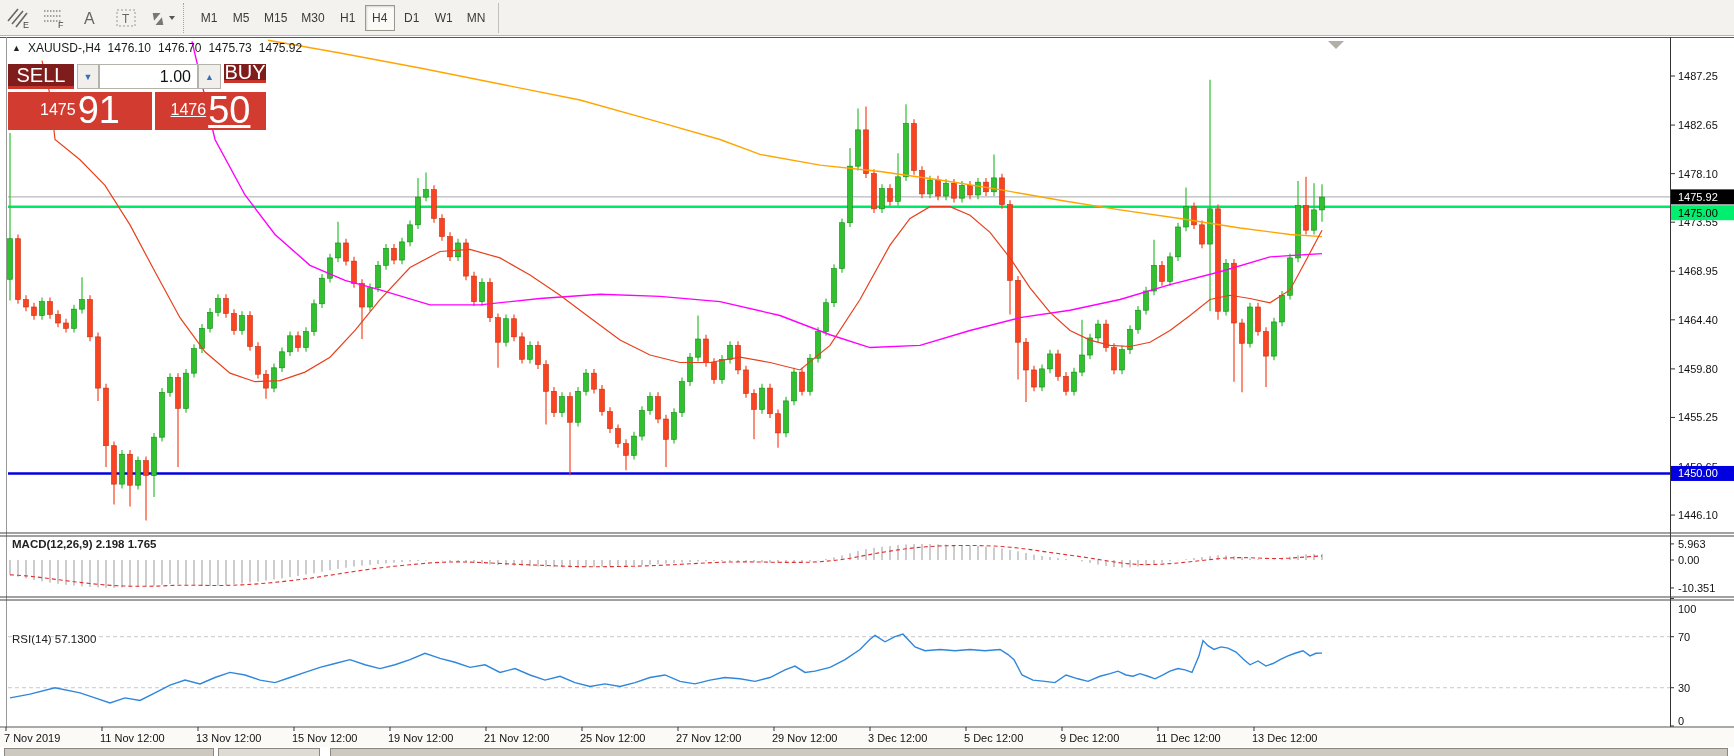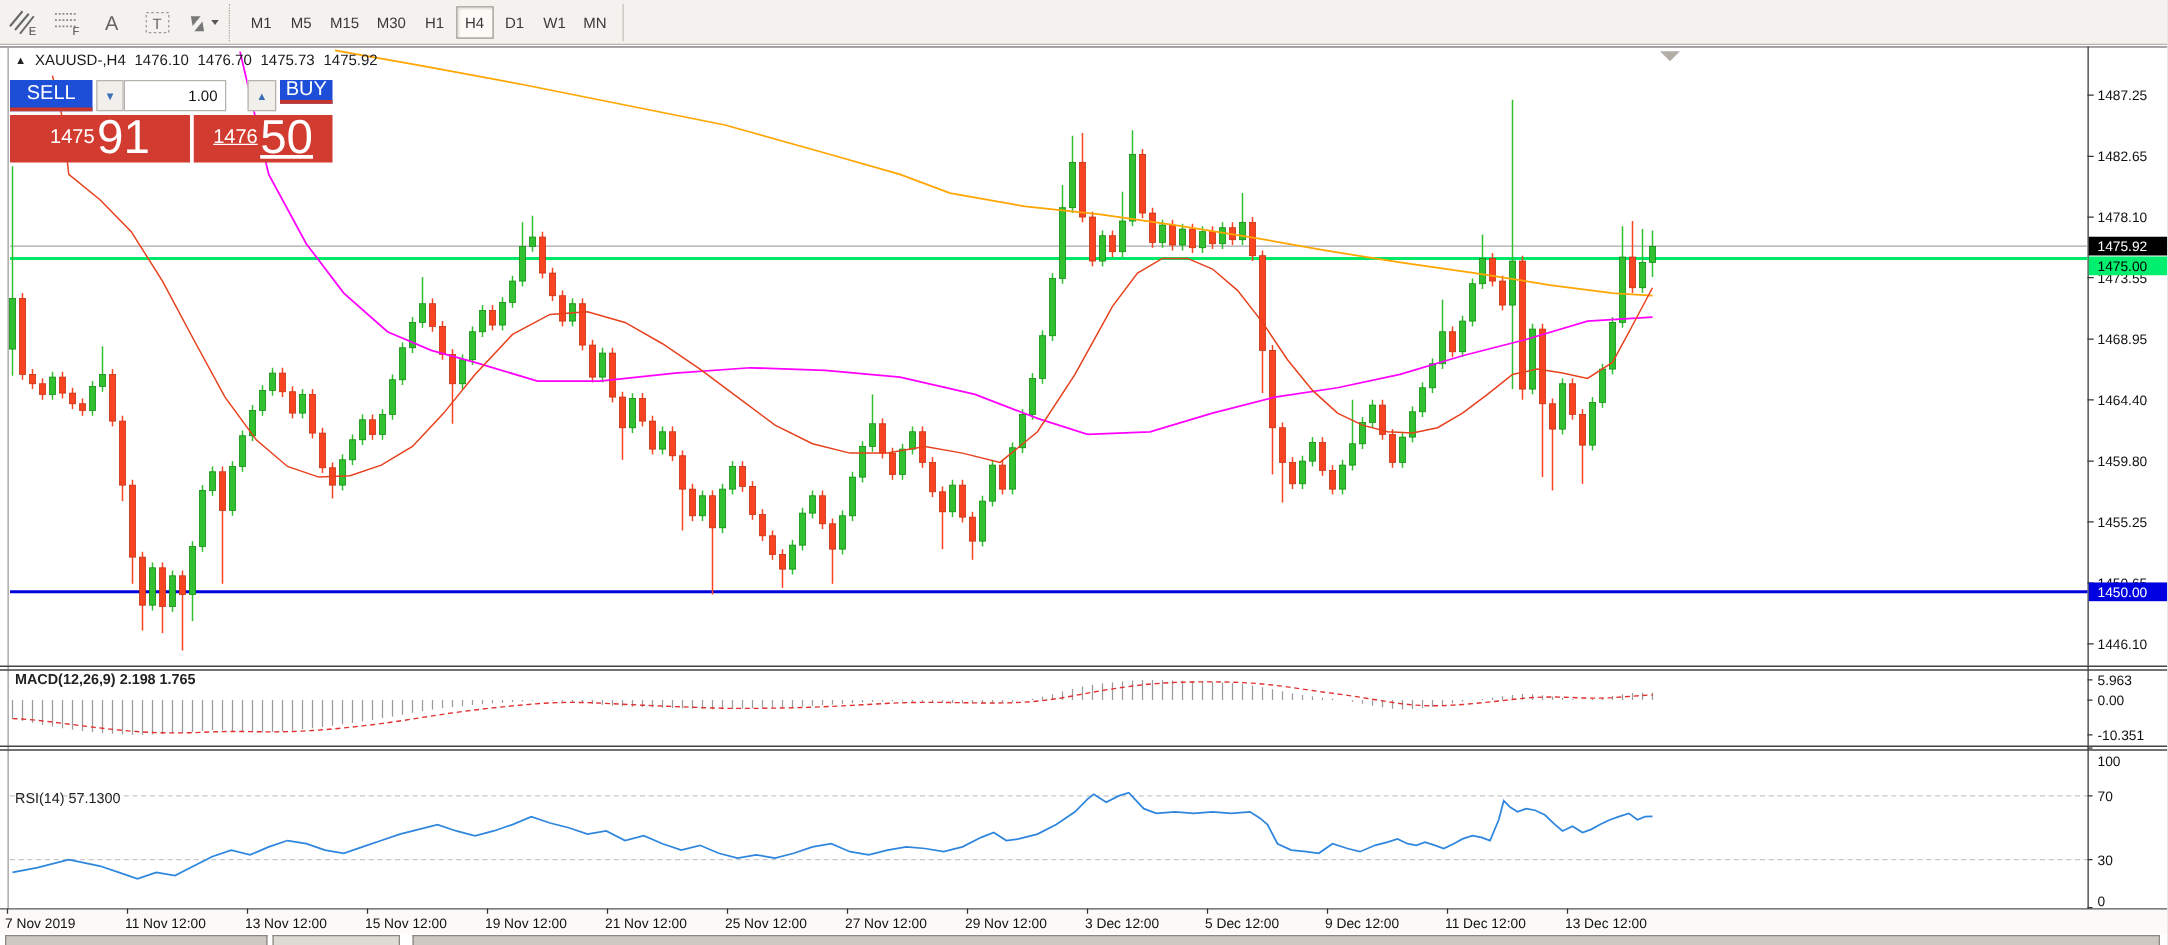--- a/index.html
+++ b/index.html
@@ -17,30 +17,30 @@
   .tfbtn.active{background:#fbfaf6;border:1px solid #9a978f;box-shadow:inset 1px 1px 2px #d9d6cf;}
   .tbsep2{width:1px;height:30px;margin-left:6px;background:#c4c1ba;}
   
   #chartwin{position:absolute;left:0;top:37px;width:1734px;height:719px;background:#fff;}
   #chartsvg{position:absolute;left:0;top:0;}
   #chartheader{position:absolute;left:12px;top:4px;font-size:12px;color:#1a1a1a;z-index:5;
                display:flex;gap:7px;align-items:center;white-space:nowrap;}
   #chartheader .tri{font-size:9px;color:#222;}
   
   #tradepanel{position:absolute;left:8px;top:27px;width:258px;height:95px;z-index:6;}
-  .tp-btn{position:absolute;background:#1d4ed8;color:#fff;display:flex;align-items:center;
-          justify-content:center;font-size:16px;border-bottom:3px solid #c8352b;}
+  .tp-btn{position:absolute;background:#7f1d1d;color:#fff;display:flex;align-items:center;
+          justify-content:center;font-size:20px;border-bottom:3px solid #c8352b;}
   #sellbtn{left:0;top:0;width:66px;height:25px;}
   #buybtn{left:216px;top:0;width:42px;height:19px;}
   .spin{position:absolute;top:0;height:25px;background:#f1efec;border:1px solid #b5b2ab;
         display:flex;align-items:center;justify-content:center;color:#3b6fb5;font-size:9px;}
   #spindown{left:69px;width:22px;}
   #spinup{left:190px;width:23px;}
-  #volfield{position:absolute;left:91px;top:0;width:82px;height:25px;border:1px solid #b5b2ab;
-            background:#fff;font-size:12px;color:#111;text-align:right;padding:0 6px;
+  #volfield{position:absolute;left:91px;top:0;width:99px;height:25px;border:1px solid #b5b2ab;
+            background:#fff;font-size:16px;color:#111;text-align:right;padding:0 6px;
             font-family:"Liberation Sans",sans-serif;}
   .pricebox{position:absolute;top:28px;height:38px;background:#d23b2f;color:#fff;
             display:flex;align-items:center;justify-content:center;padding-bottom:2px;}
   #sellbox{left:0;width:144px;}
   #buybox{left:147px;width:111px;text-decoration:underline;}
   .pb-small{font-size:16px;line-height:30px;margin-right:2px;}
   .pb-big{font-size:38px;line-height:36px;}
   
   #annotation{position:absolute;left:1193px;top:343px;z-index:4;color:#ff1e1e;
               font-size:47px;font-weight:bold;letter-spacing:1px;white-space:nowrap;}

